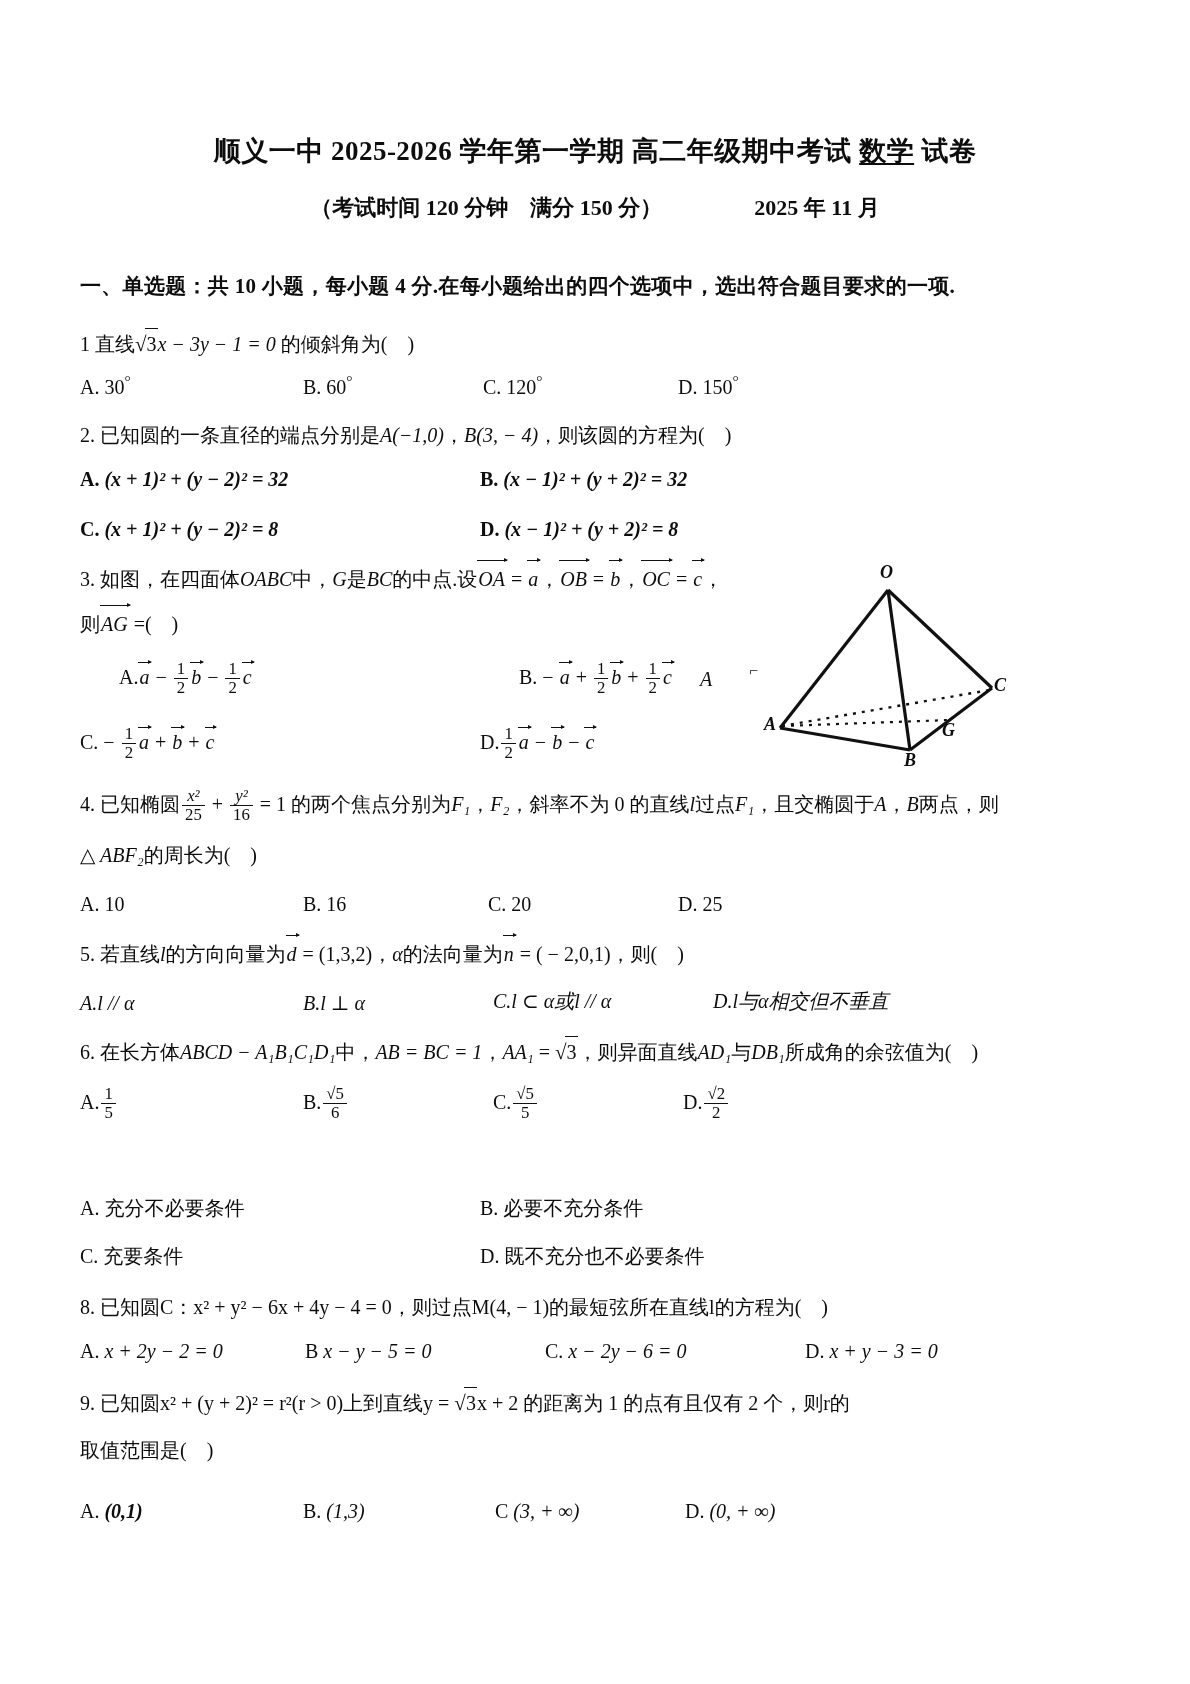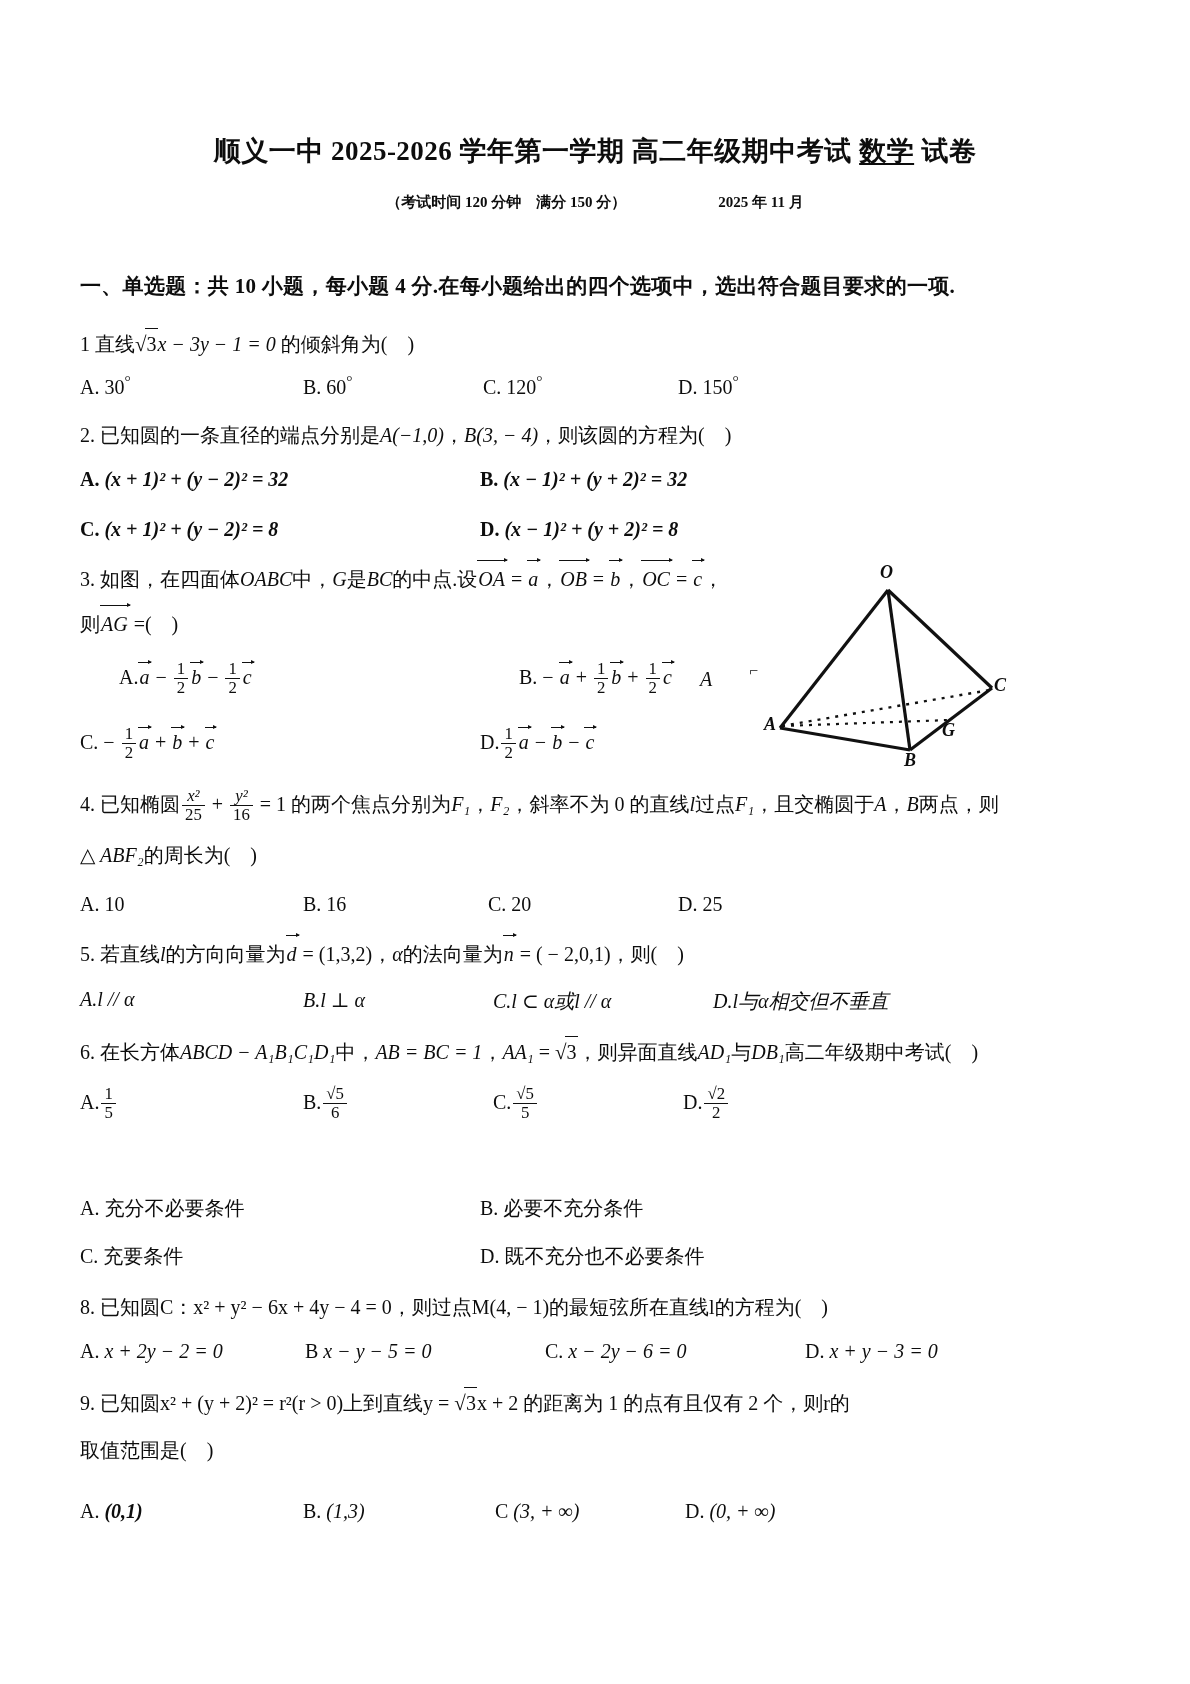--- a/index.html
+++ b/index.html
@@ -20,42 +20,42 @@
   .doc-title{
     position:absolute;left:0;top:133px;width:1190px;
     text-align:center;
     font-size:27px;font-weight:bold;
     letter-spacing:.5px;
   }
   .doc-title .ul{ text-decoration:underline; text-underline-offset:3px;font-family:Liberation Serif, serif;}
   .doc-subline{
     position:absolute;left:0;top:193px;width:1190px;
     text-align:center;
-    font-size:15px;font-weight:bold;
+    font-size:22px;font-weight:bold;
   }
   .doc-subline .gap{display:inline-block;width:92px;}
   
   .section-head{
     position:absolute;left:80px;top:272px;width:1040px;
     font-size:21px;font-weight:bold;
     letter-spacing:.3px;
   }
   .q{
     position:absolute;left:80px;
     font-size:20px;
     line-height:1.5;
     width:1040px;
   }
   .q.narrow{width:690px;}
   .opts{
     position:absolute;left:80px;
     font-size:20px;
     width:1040px;
   }
-  .row{display:flex;align-items:flex-start;}
+  .row{display:flex;align-items:flex-end;}
   .row .cell{display:block;}
   .it{font-style:italic;}
   .bold{font-weight:bold;}
   
   .frac{
     display:inline-block;
     vertical-align:-0.55em;
     text-align:center;
     font-size:.84em;
     line-height:1.06;
@@ -229,21 +229,21 @@
     <div class="row">
       <span class="cell it" style="width:223px;">A.l // α</span>
       <span class="cell it" style="width:190px;">B.l ⊥ α</span>
       <span class="cell it" style="width:220px;">C.l ⊂ α或l // α</span>
       <span class="cell it">D.l与α相交但不垂直</span>
     </div>
   </div>
 
   <div class="q" style="top:1036px;">
     <span>6.</span>
-    <span>在长方体</span><span class="it">ABCD − A₁B₁C₁D₁</span><span>中，</span><span class="it">AB = BC = 1</span><span>，</span><span class="it">AA₁</span><span> = </span><span class="sqrt"><span class="rad">√</span><span class="bar">3</span></span><span>，则异面直线</span><span class="it">AD₁</span><span>与</span><span class="it">DB₁</span><span>高二年级期中考试(　)</span>
+    <span>在长方体</span><span class="it">ABCD − A₁B₁C₁D₁</span><span>中，</span><span class="it">AB = BC = 1</span><span>，</span><span class="it">AA₁</span><span> = </span><span class="sqrt"><span class="rad">√</span><span class="bar">3</span></span><span>，则异面直线</span><span class="it">AD₁</span><span>与</span><span class="it">DB₁</span><span>所成角的余弦值为(　)</span>
   </div>
   <div class="opts" style="top:1085px;">
     <div class="row">
       <span class="cell" style="width:223px;"><span>A.</span><span class="frac"><span class="n">1</span><span class="d">5</span></span></span>
       <span class="cell" style="width:190px;"><span>B.</span><span class="frac"><span class="n">√5</span><span class="d">6</span></span></span>
       <span class="cell" style="width:190px;"><span>C.</span><span class="frac"><span class="n">√5</span><span class="d">5</span></span></span>
       <span class="cell"><span>D.</span><span class="frac"><span class="n">√2</span><span class="d">2</span></span></span>
     </div>
   </div>
 

